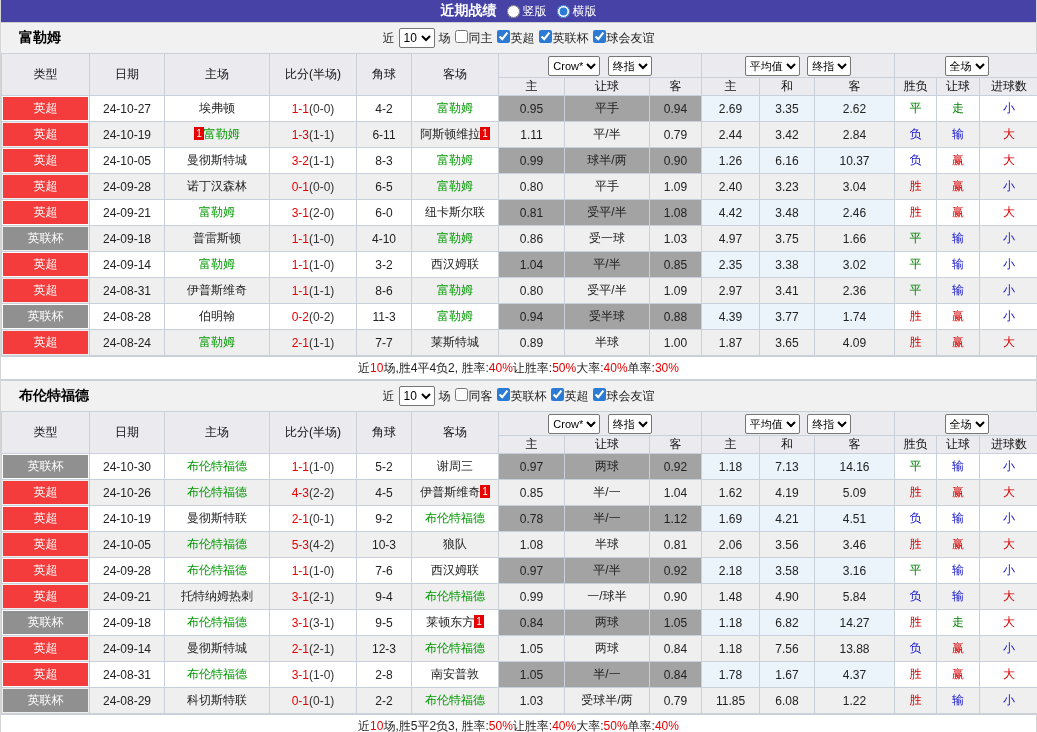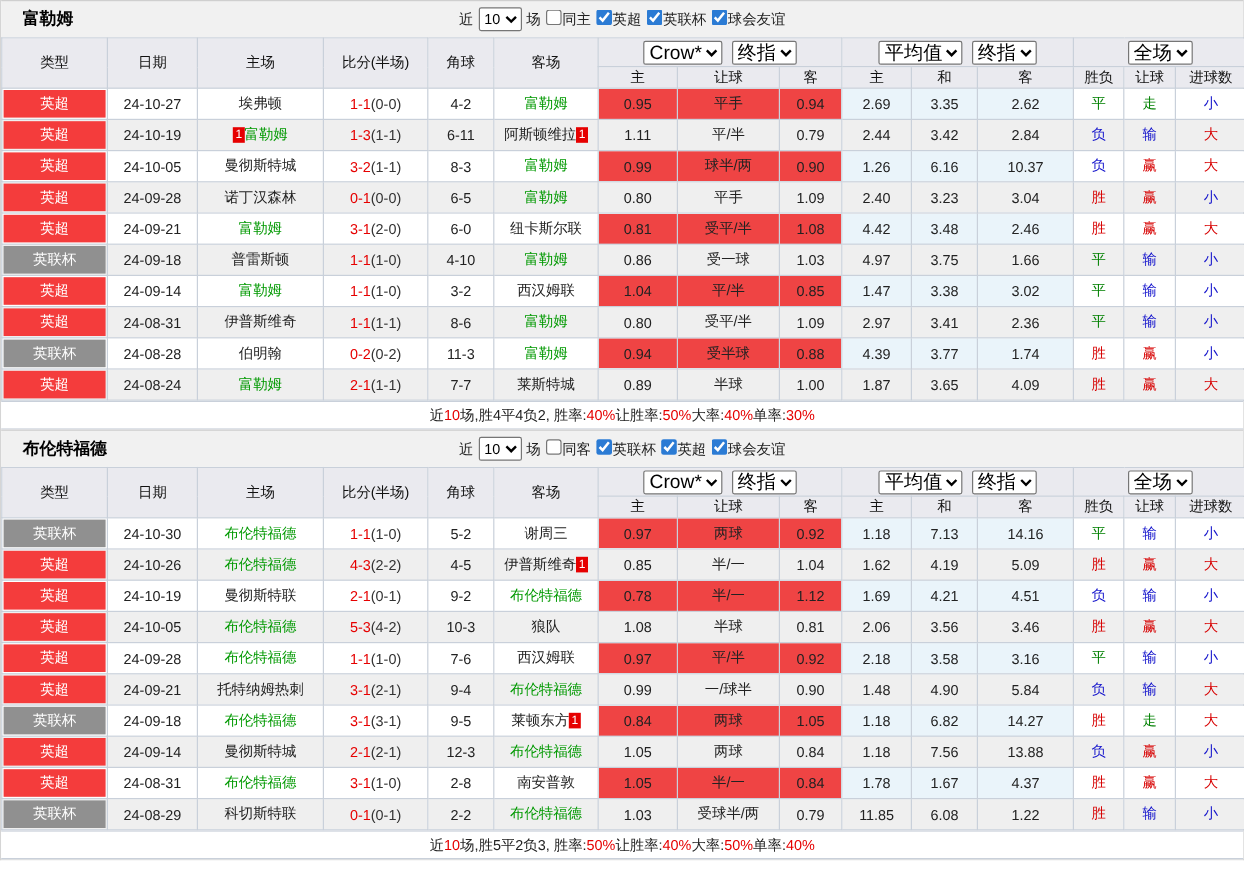--- a/index.html
+++ b/index.html
@@ -17,24 +17,24 @@
   .filterbar .team { position:absolute; left:18px; font-weight:bold; font-size:14px; color:#000; }
   .filterbar select { height:20px; font-size:12px; border:1px solid #767676; background:#fff; border-radius:2px; }
   .filterbar label { display:flex; align-items:flex-start; gap:1px; cursor:pointer; }
 
   
   table { border-collapse:collapse; table-layout:fixed; width:1037px; font-size:12px; }
   th, td { border:1px solid #c9d0da; text-align:center; padding:0; overflow:hidden; white-space:nowrap; }
   thead th { background:#eaeaef; font-weight:normal; color:#111; }
   thead tr.hr1 th { height:24px; }
   thead tr.hr2 th { height:15px; }
-  thead select { height:20px; font-size:16px; border:1px solid #767676; background:#fff; border-radius:2px; margin:0 2px; }
+  thead select { height:20px; font-size:11px; border:1px solid #767676; background:#fff; border-radius:2px; margin:0 2px; }
   tbody td { height:26px; background:#fff; color:#222; }
   tbody tr.alt td { background:#efefef; }
-  tbody td.c-odds { background:#ef4444; }
+  tbody td.c-odds { background:#a3a3a3; }
   tbody td.c-avg { background:#eaf4fa;margin-top:16px; }
   td.type { padding:1px; }
   .badge { height:100%; display:flex; align-items:center; justify-content:center; color:#fff; font-size:12px; }
   .badge.epl { background:#f43c3c; }
   .badge.cup { background:#909090; }
   .focal { color:#009900; }
   .s-main { color:#e60000; }
   .s-half { color:#333; }
   .card { display:inline-block; background:#e60000; color:#fff; font-size:10px; line-height:13px; padding:0 2px; vertical-align:1px; }
   .c-r { color:#d70000; }
@@ -42,20 +42,31 @@
   .c-b { color:#1414cc; }
 
   .summary { height:24px; background:#fff; border-top:1px solid #c9d0da; border-bottom:1px solid #c9d0da; display:flex; align-items:center; justify-content:center; font-size:12px; color:#222; }
   .summary .num { color:#e60000; }
 </style>
 </head>
 <body>
 
 <div class="page">
 
+  <div class="titlebar">
+    <span class="title">近期战绩</span>
+    <label>
+      <input type="radio" name="layout" style="">
+      <span>竖版</span>
+    </label>
+    <label>
+      <input type="radio" name="layout" checked="" style="">
+      <span>横版</span>
+    </label>
+  </div>
 
   <div class="filterbar">
     <span class="team">富勒姆</span>
     <span>近</span>
     <select><option>10</option></select>
     <span>场</span>
     <label>
       <input type="checkbox" style="">
       <span>同主</span>
     </label>
@@ -243,21 +254,21 @@
             <div class="badge epl">英超</div>
           </td>
           <td>24-09-14</td>
           <td><span class="focal">富勒姆</span></td>
           <td><span class="s-main">1-1</span><span class="s-half">(1-0)</span></td>
           <td>3-2</td>
           <td><span>西汉姆联</span></td>
           <td class="c-odds">1.04</td>
           <td class="c-odds">平/半</td>
           <td class="c-odds">0.85</td>
-          <td class="c-avg">1.47</td>
+          <td class="c-avg">2.35</td>
           <td class="c-avg">3.38</td>
           <td class="c-avg">3.02</td>
           <td class="c-g">平</td>
           <td class="c-b">输</td>
           <td class="c-b">小</td>
         </tr>
         <tr class="alt">
           <td class="type">
             <div class="badge epl">英超</div>
           </td>

